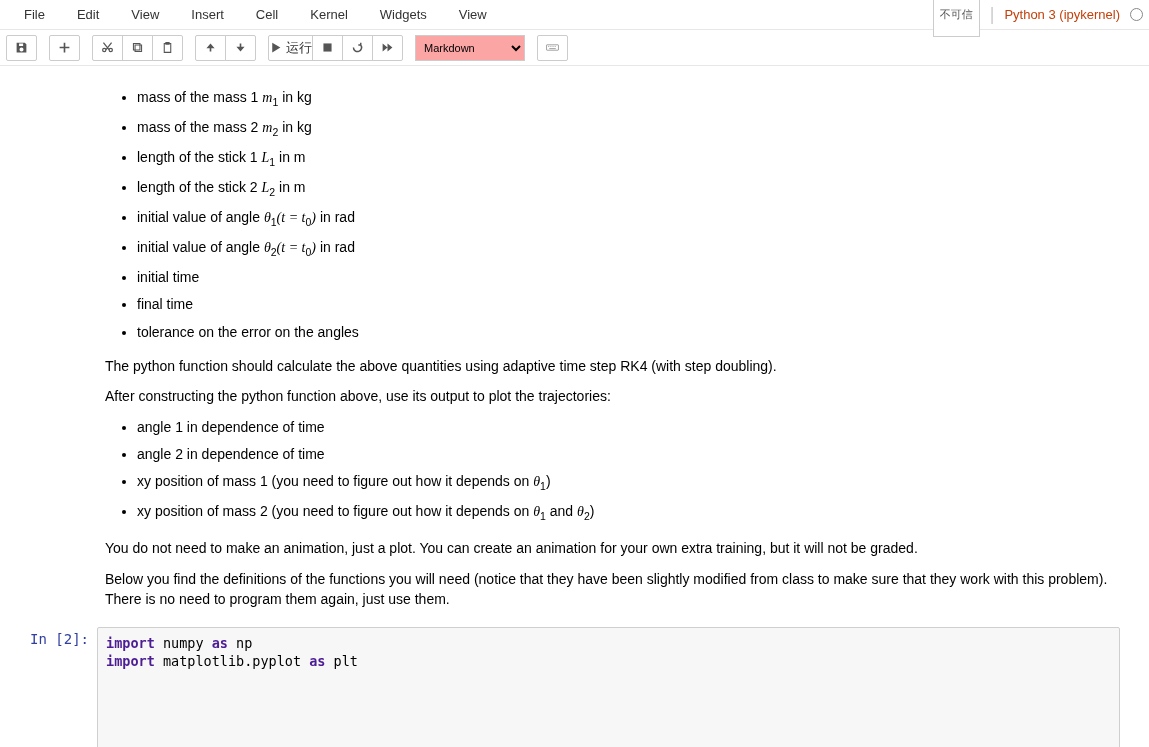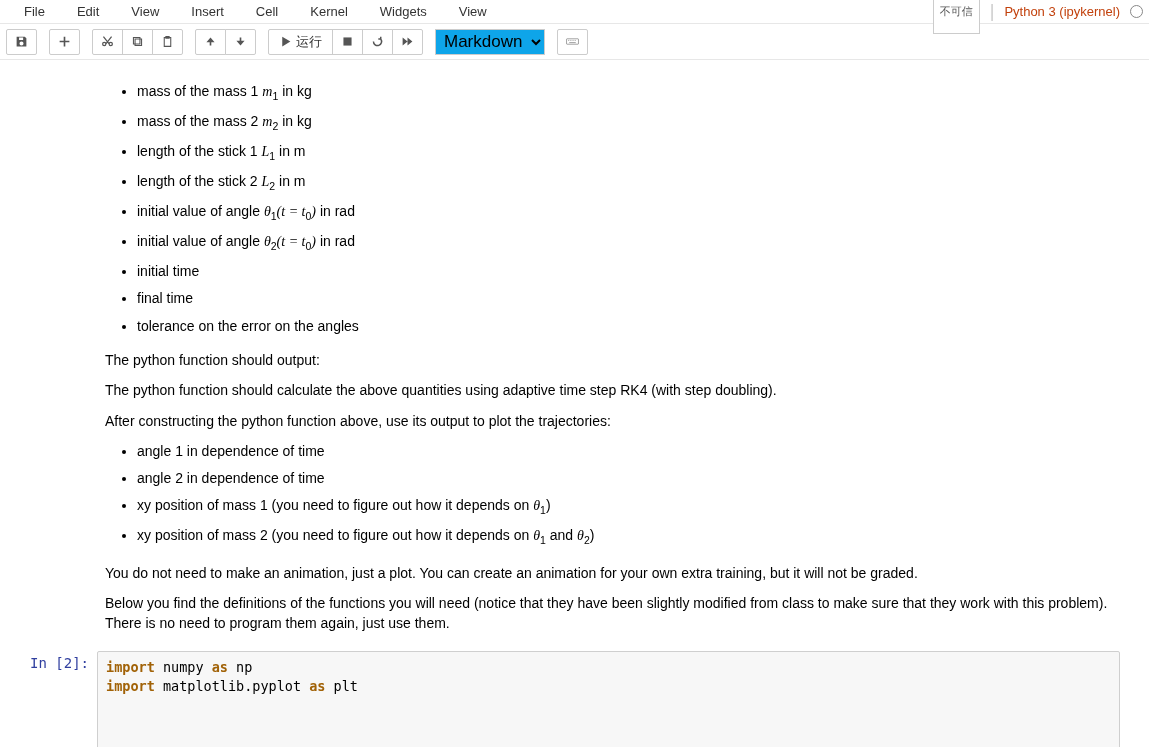--- a/index.html
+++ b/index.html
@@ -8,21 +8,21 @@
       font-size: 13px;
       background: #fff;
       color: #000;
       width: 1149px;
     }
     .menubar {
       display: flex;
       align-items: center;
       border-bottom: 1px solid #e7e7e7;
       padding: 2px 8px;
-      height: 24px;
+      height: 30px;
       font-size: 13px;
       position: relative;
     }
     .menubar .menu-item {
       padding: 4px 16px;
       cursor: default;
       color: #333;
     }
     .menubar-right {
       position: absolute;
@@ -75,26 +75,26 @@
     }
     .tb-btn svg { width: 13px; height: 13px; }
     .tb-btn-grp { display: flex; }
     .tb-btn-grp .tb-btn { border-radius: 0; margin-left: -1px; }
     .tb-btn-grp .tb-btn:first-child { border-top-left-radius: 2px; border-bottom-left-radius: 2px; margin-left: 0; }
     .tb-btn-grp .tb-btn:last-child { border-top-right-radius: 2px; border-bottom-right-radius: 2px; }
     .tb-sep { width: 6px; }
     .tb-select {
       border: 1px solid #ccc;
       height: 26px;
-      font-size: 17px;
+      font-size: 11px;
       padding: 0 4px;
       min-width: 110px;
-      background: #0ea5e9;
-    }
-    .tb-run { padding: 3px 10px; }
+      background: #fca5a5;
+    }
+    .tb-run { padding: 3px 0; }
     .notebook-area {
       padding: 8px 1px 40px 1px;
     }
     .cell {
       display: flex;
       padding: 2px 0;
     }
     .prompt {
       width: 96px;
       min-width: 96px;
@@ -120,21 +120,21 @@
       border: 1px solid #cfcfcf;
       border-radius: 2px;
       font-family: "Menlo", monospace;
       font-size: 13.5px;
       line-height: 1.35;
       white-space: pre;
       padding: 6px 8px;
       margin-right: 28px;
       overflow-x: auto;
     }
-    .kw-green { color: #a16207; font-weight: bold; }
+    .kw-green { color: #4c1d95; font-weight: bold; }
   </style>
 </head>
 <body>
 
 <div class="menubar">
   <div class="menu-item">File</div>
   <div class="menu-item">Edit</div>
   <div class="menu-item">View</div>
   <div class="menu-item">Insert</div>
   <div class="menu-item">Cell</div>
@@ -245,21 +245,20 @@
         <li><span>mass of the mass 2 </span><span class="math-i">m</span><span class="sub">2</span><span> in kg</span></li>
         <li><span>length of the stick 1 </span><span class="math-i">L</span><span class="sub">1</span><span> in m</span></li>
         <li><span>length of the stick 2 </span><span class="math-i">L</span><span class="sub">2</span><span> in m</span></li>
         <li><span>initial value of angle </span><span class="math-i">θ</span><span class="sub">1</span><span class="math-i">(t = t</span><span class="sub">0</span><span class="math-i">)</span><span> in rad</span></li>
         <li><span>initial value of angle </span><span class="math-i">θ</span><span class="sub">2</span><span class="math-i">(t = t</span><span class="sub">0</span><span class="math-i">)</span><span> in rad</span></li>
         <li>initial time</li>
         <li>final time</li>
         <li>tolerance on the error on the angles</li>
       </ul>
 
-      <p>The python function should output:</p>
 
 
       <p>The python function should calculate the above quantities using adaptive time step RK4 (with step doubling).</p>
       <p>After constructing the python function above, use its output to plot the trajectories:</p>
 
       <ul>
         <li>angle 1 in dependence of time</li>
         <li>angle 2 in dependence of time</li>
         <li><span>xy position of mass 1 (you need to figure out how it depends on </span><span class="math-i">θ</span><span class="sub">1</span><span>)</span></li>
         <li><span>xy position of mass 2 (you need to figure out how it depends on </span><span class="math-i">θ</span><span class="sub">1</span><span> and </span><span class="math-i">θ</span><span class="sub">2</span><span>)</span></li>

